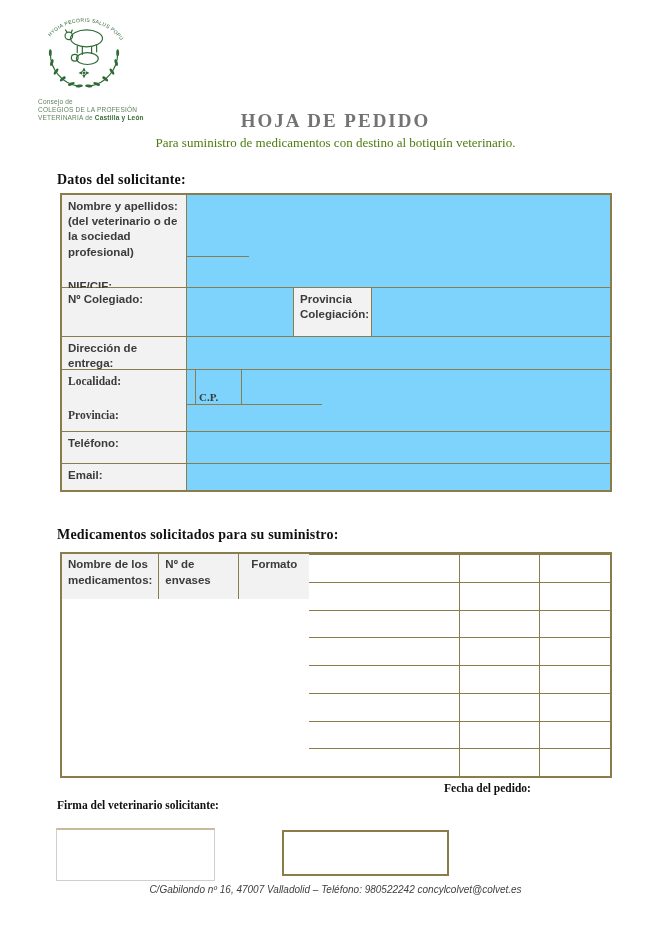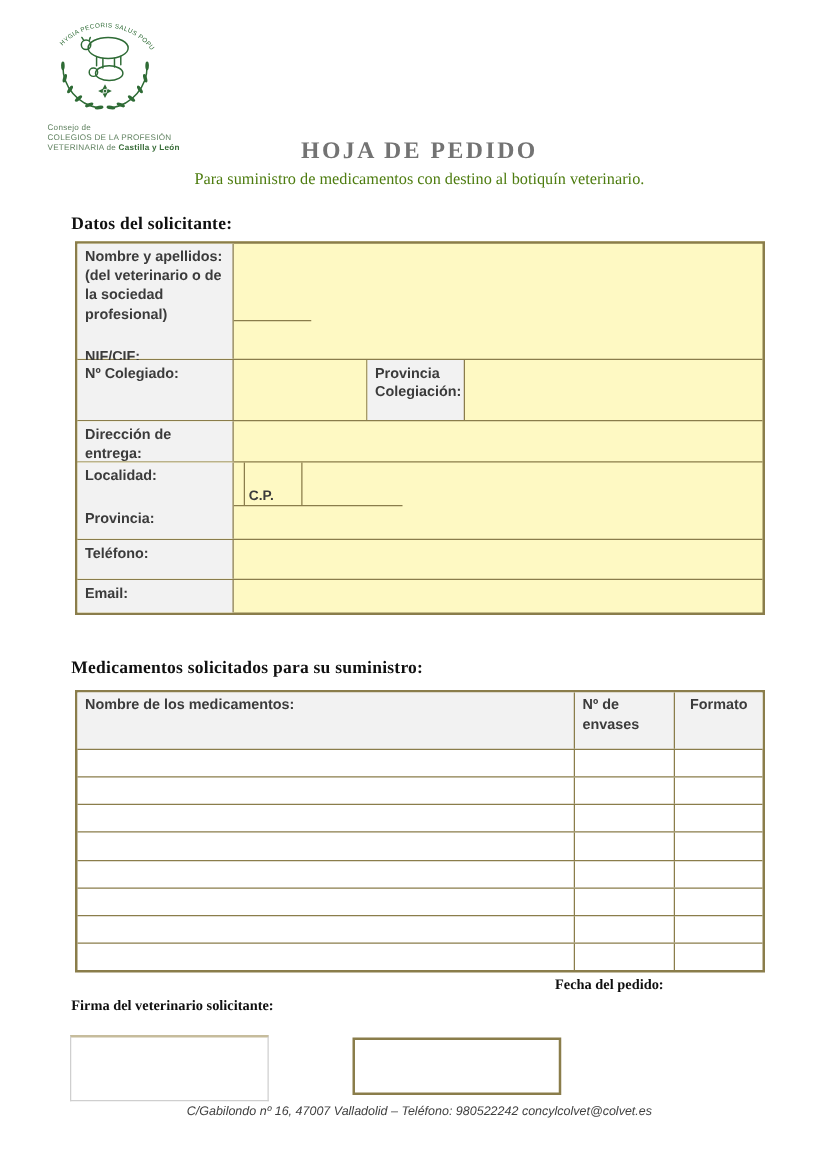--- a/index.html
+++ b/index.html
@@ -26,52 +26,52 @@
 
   
   .h1{position:absolute;left:57px;font-family:"Liberation Serif",serif;font-weight:bold;
       font-size:14px;color:#101010;letter-spacing:.2px;}
   .hd1{top:172px;}
   .hd2{top:527px;}
 
   
   .t1{position:absolute;left:60px;top:193px;width:552px;height:299px;
       border:2px solid var(--border);box-sizing:border-box;display:flex;flex-direction:column;
-      background:#fef9c3;}
+      background:#7dd3fc;}
   .t1 .row{display:flex;border-bottom:1px solid var(--border);box-sizing:border-box;}
   .t1 .row:last-child{border-bottom:none;}
   .label{width:125px;flex:0 0 125px;background:var(--label-bg);border-right:1px solid var(--border);
          box-sizing:border-box;padding:4px 4px 2px 6px;font-weight:bold;font-size:11.5px;
          line-height:1.32;color:var(--label-fg);}
   .cell{box-sizing:border-box;padding:2px 4px;font-size:11.5px;color:#222;}
   .grow{flex:1 1 auto;}
   .rA{height:93px;flex:0 0 93px;}
   .rB{height:49px;flex:0 0 49px;}
   .rC{height:33px;flex:0 0 33px;}
-  .rD{height:62px;flex:0 0 62px;}
+  .rD{height:62px;flex:0 0 62px;font-family:Liberation Serif, serif;}
   .rE{height:32px;flex:0 0 32px;}
   .rF{flex:1 1 auto;}
   .vcol{flex:1 1 auto;display:flex;flex-direction:row;}
   .vname{height:62px;flex:0 0 62px;border-bottom:1px solid var(--border);box-sizing:border-box;}
   .vnif{flex:1 1 auto;}
   .niflab{margin-top:19px;}
   .w107{flex:0 0 107px;width:107px;border-right:1px solid var(--border);}
   .plabel{flex:0 0 78px;width:78px;}
   .mlabel2 .provlab{margin-top:19px;}
   .locrow{display:flex;height:35px;flex:0 0 35px;border-bottom:1px solid var(--border);box-sizing:border-box;}
   .locval{border-right:1px solid var(--border);}
   .cplabel{flex:0 0 46px;width:46px;border-right:1px solid var(--border);box-sizing:border-box;
            display:flex;align-items:flex-end;padding:0 0 1px 3px;font-weight:bold;font-size:11px;
            color:var(--label-fg);}
   .cpval{flex:0 0 80px;width:80px;}
   .provrow{flex:1 1 auto;}
 
   
   .t2{position:absolute;left:60px;top:552px;width:552px;height:226px;
-      border:2px solid var(--border);box-sizing:border-box;display:flex;flex-direction:column;
+      border:2px solid var(--border);box-sizing:border-box;display:flex;flex-direction:row;
       background:#fff;}
   .mhead{height:45px;flex:0 0 45px;display:flex;background:var(--label-bg);
          font-weight:bold;font-size:11.5px;color:var(--label-fg);box-sizing:border-box;}
   .mc1{flex:1 1 auto;box-sizing:border-box;padding:3px 6px;line-height:1.35;}
   .mc2{flex:0 0 80px;width:80px;border-left:1px solid var(--border);box-sizing:border-box;
        padding:3px 6px;line-height:1.35;}
   .mc3{flex:0 0 71px;width:71px;border-left:1px solid var(--border);box-sizing:border-box;
        padding:3px 2px;text-align:center;line-height:1.35;}
   .mrows{flex:1 1 auto;display:flex;flex-direction:column;}
   .mrow{flex:1 1 auto;display:flex;border-top:1px solid var(--border);box-sizing:border-box;

